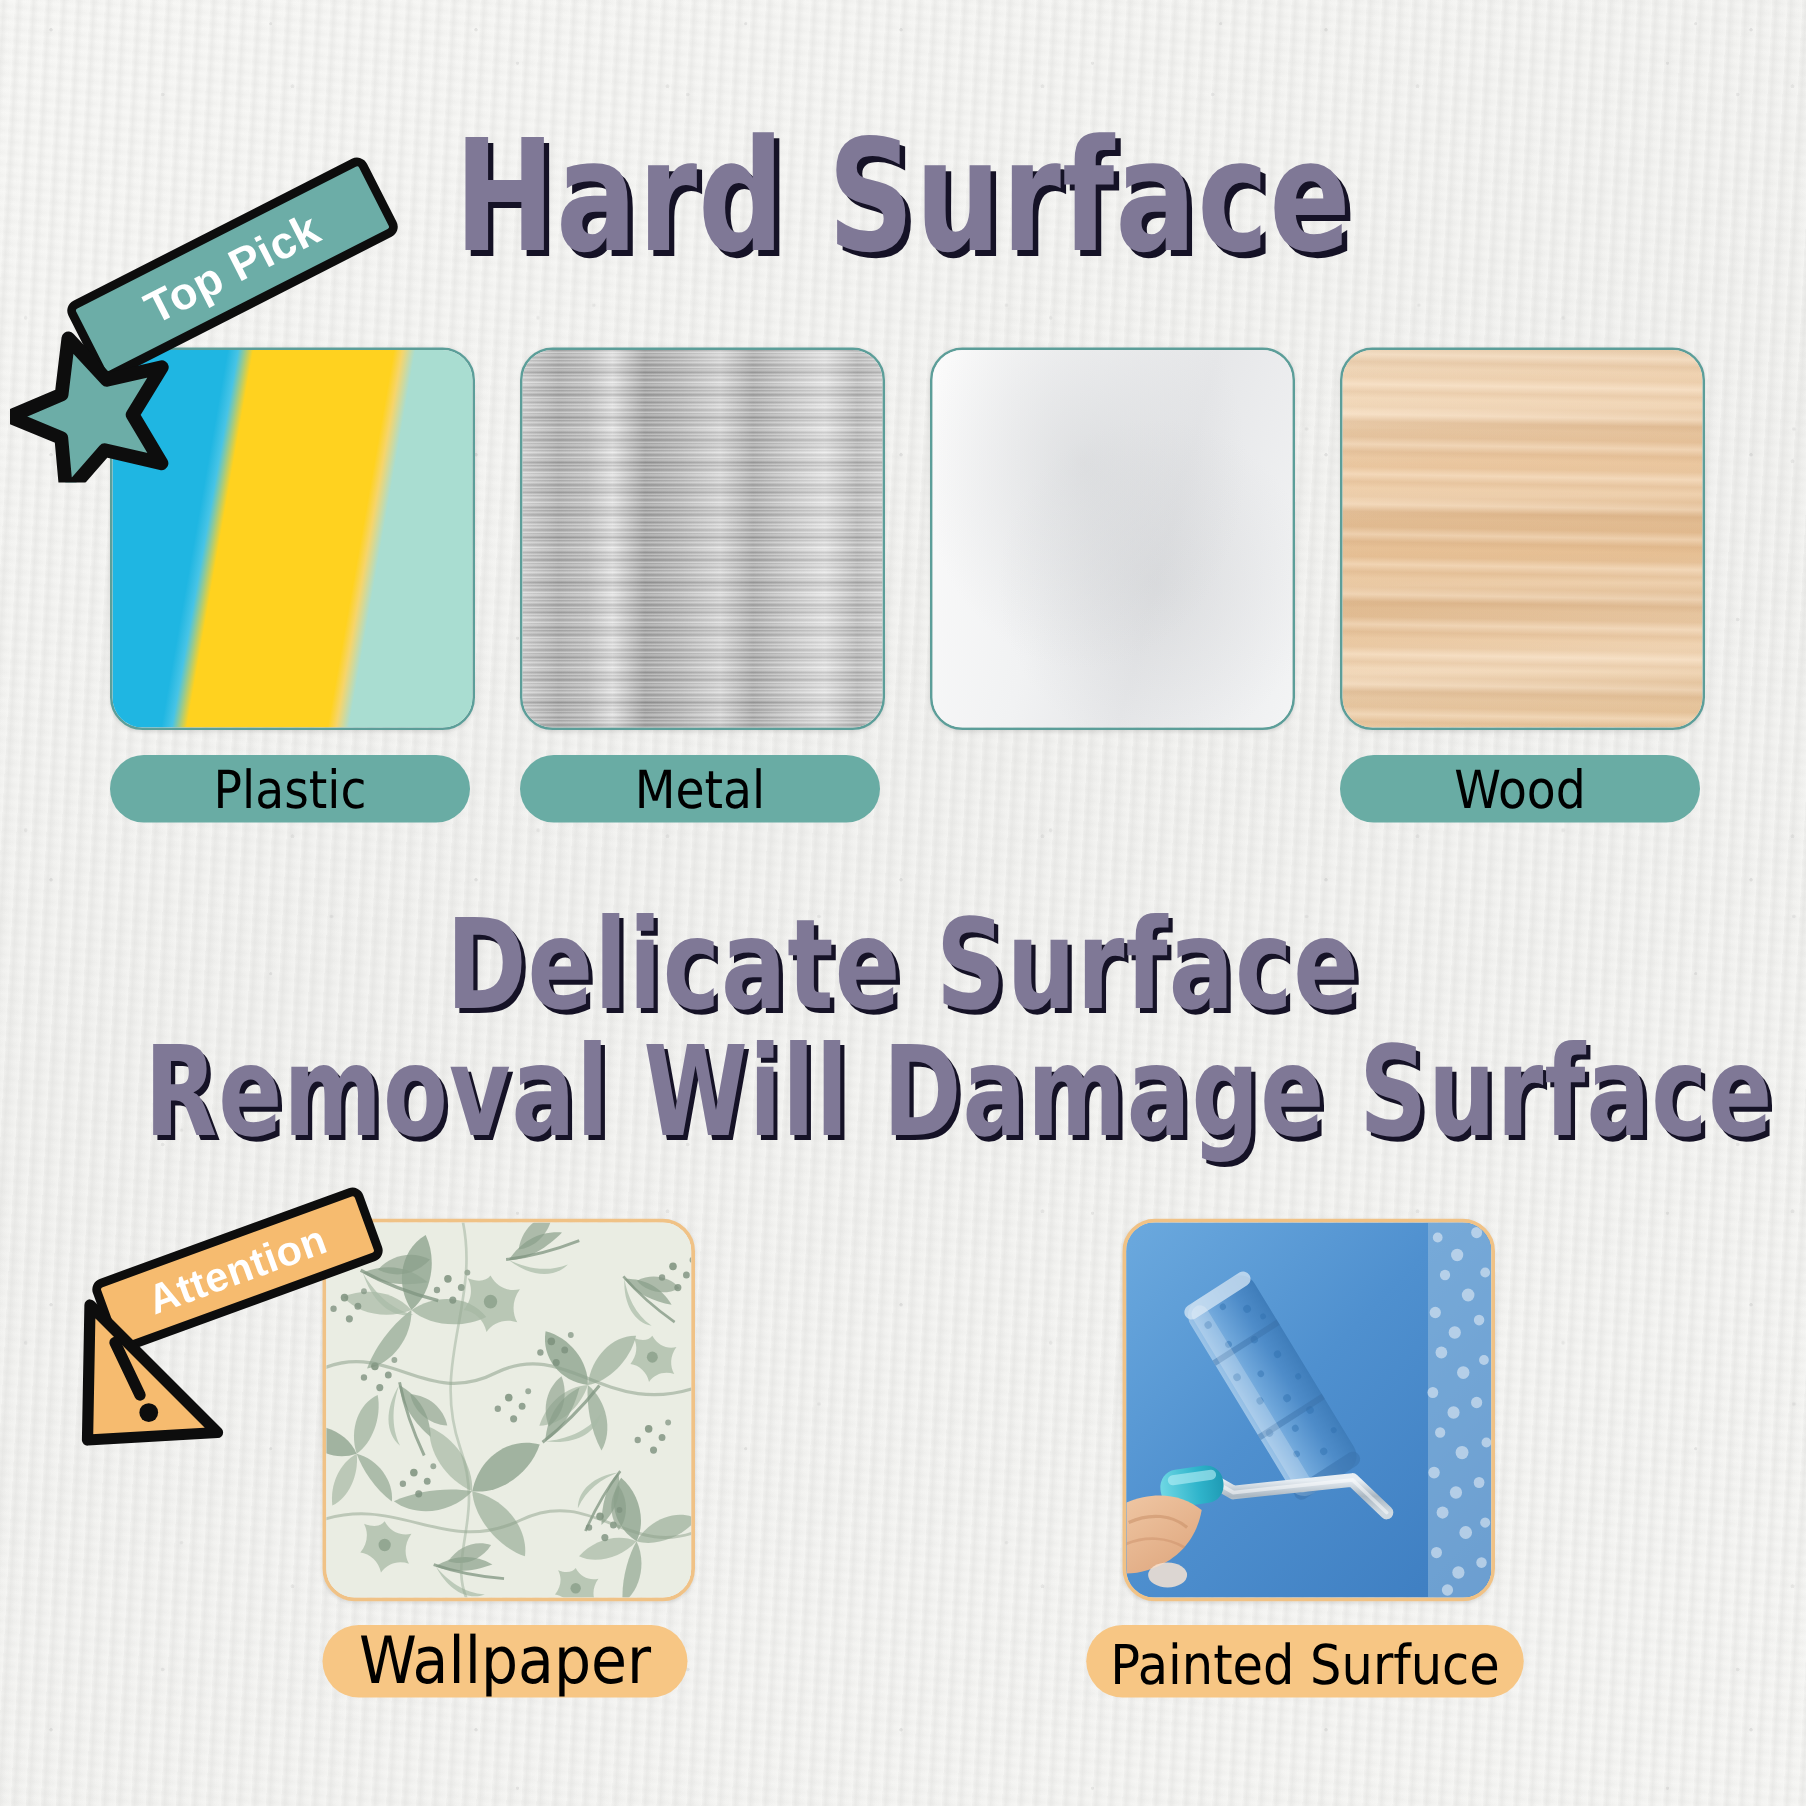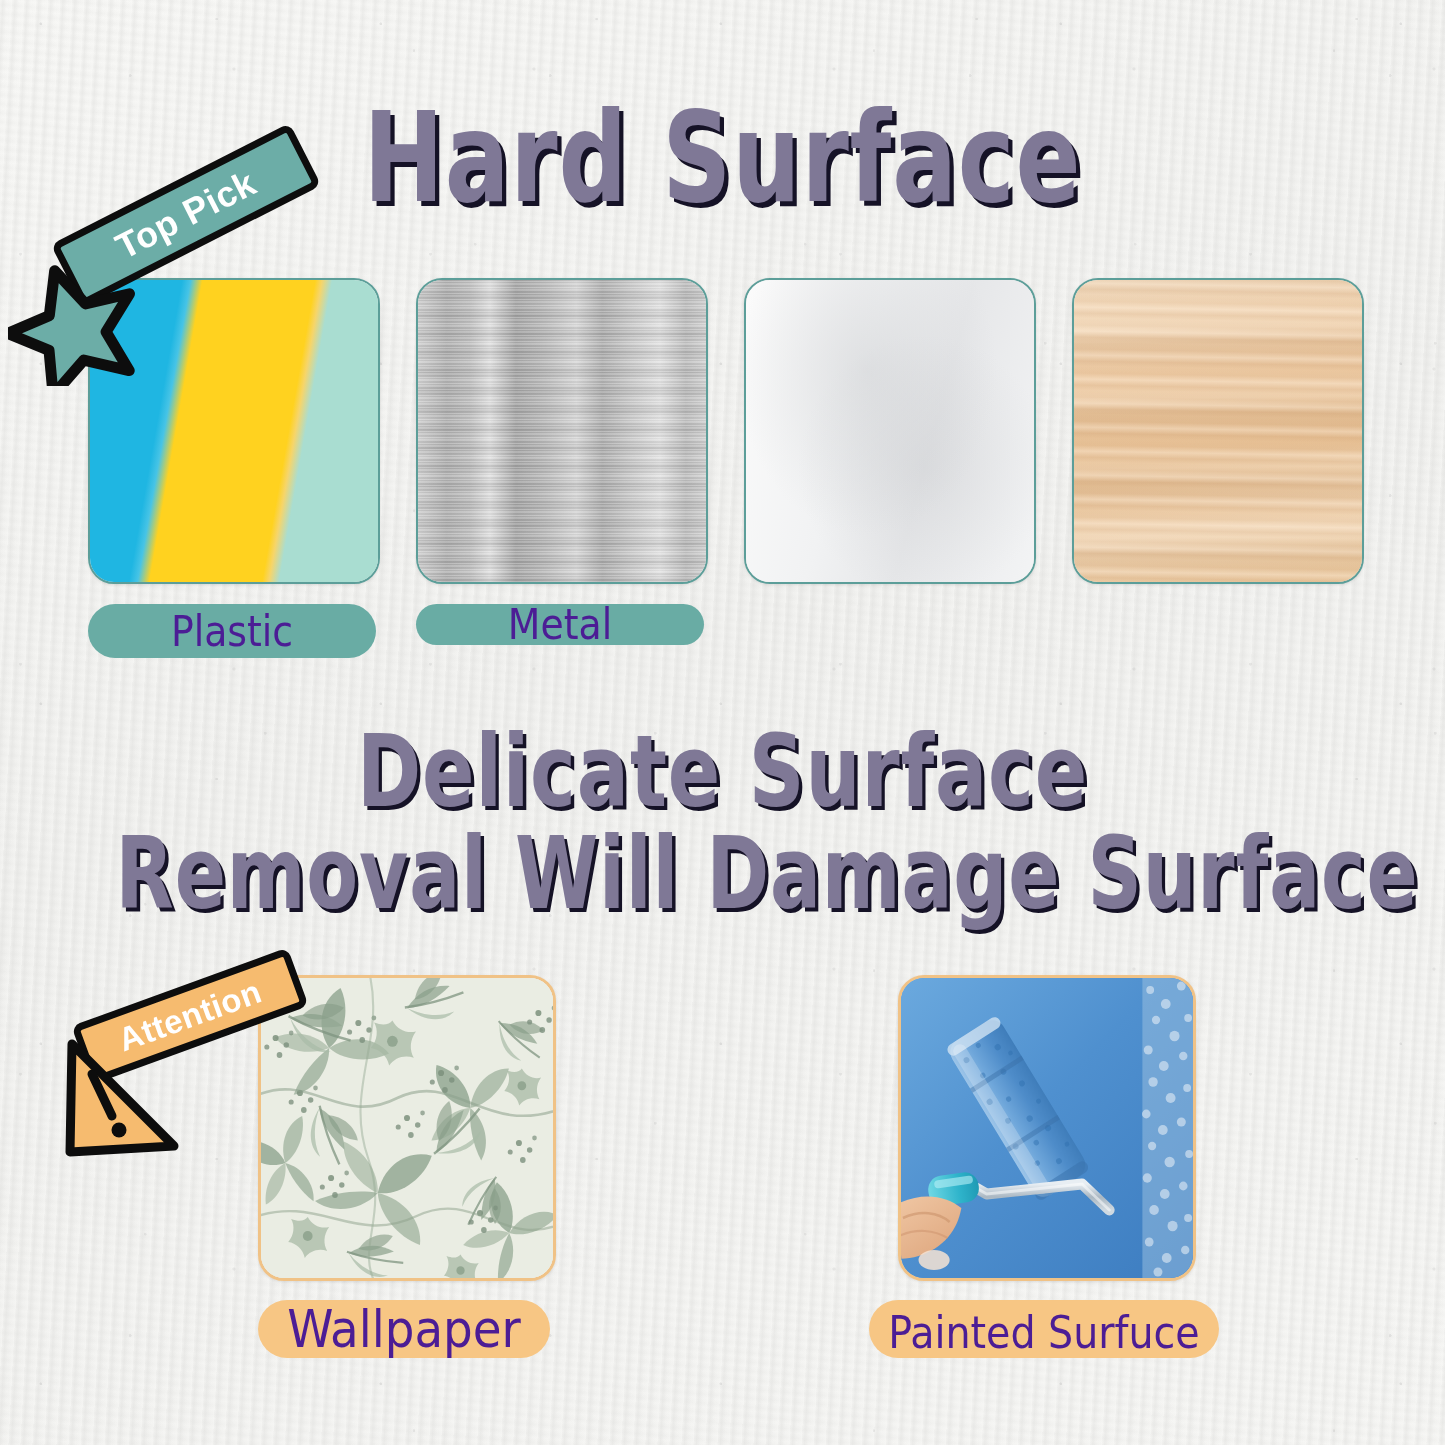--- a/index.html
+++ b/index.html
@@ -163,21 +163,21 @@
   }
   .tex-painted svg { position: absolute; inset: 0; width: 100%; height: 100%; }
 
   
   .pill {
     position: absolute;
     display: flex;
     align-items: center;
     justify-content: center;
     border-radius: 30px;
-    color: #4c1d95;
+    color: #000000;
     font-family: "Liberation Sans Narrow", "DejaVu Sans Condensed", "Liberation Sans", sans-serif;
     font-weight: normal;
     white-space: nowrap;
     user-select: none;
   }
   .pill.teal   { background: #69aca4; }
   .pill.orange { background: #f7c684; }
 
   
   .ribbon {
@@ -238,22 +238,25 @@
     <div class="tex-glass"></div>
   </div>
 
   <div class="swatch hard" style="left:1072px; top:278px; width:288px; height:302px;">
     <div class="tex-wood"></div>
   </div>
 
   <div class="pill teal" style="left:88px; top:604px; width:288px; height:54px; font-size:42px;">
     <span>Plastic</span>
   </div>
-  <div class="pill teal" style="left:416px; top:604px; width:288px; height:41px; font-size:42px;">
+  <div class="pill teal" style="left:416px; top:604px; width:288px; height:54px; font-size:42px;">
     <span>Metal</span>
+  </div>
+  <div class="pill teal" style="left:1072px; top:604px; width:288px; height:54px; font-size:42px;">
+    <span>Wood</span>
   </div>
 
   <svg class="badge-mark" id="star-mark" viewBox="0 0 128 124">
     <polygon points="64,6 83,47 128,51 94,80 104,124 64,100 24,124 34,80 0,51 45,47" fill="#6cada7" stroke="#0d0d0d" stroke-width="11" stroke-linejoin="round" transform="rotate(-18 64 62)"></polygon>
   </svg>
   <div class="ribbon" id="ribbon-top-pick">
     <span>Top Pick</span>
   </div>
 
   <div class="heading" id="title-delicate">Delicate Surface</div>

